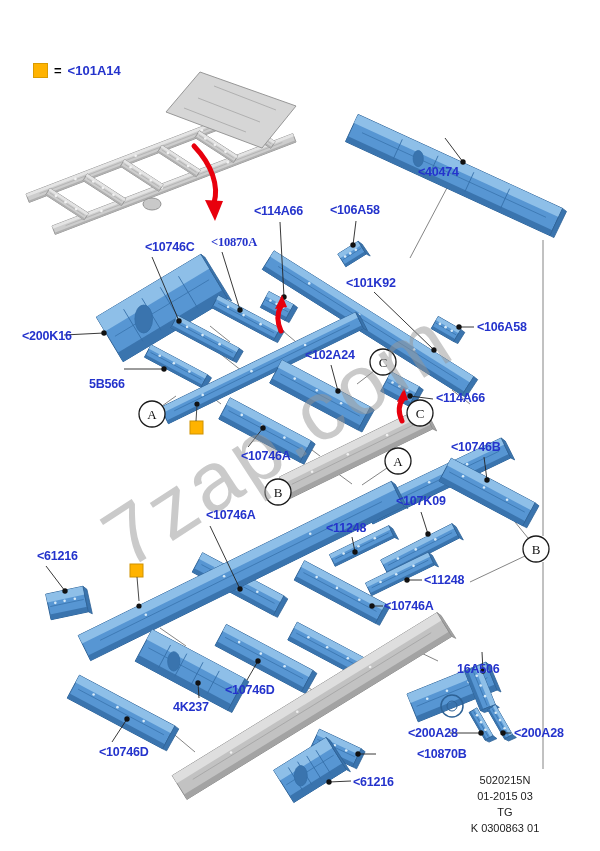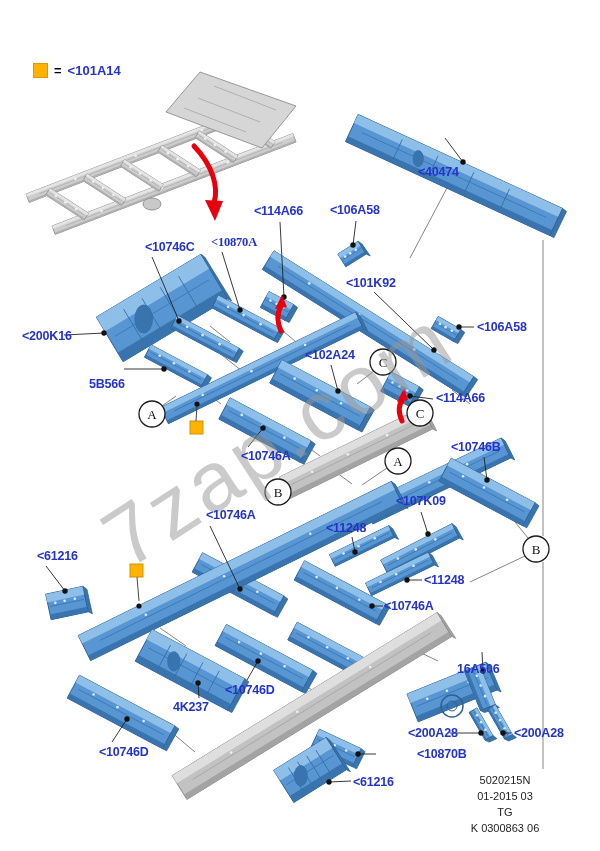--- a/index.html
+++ b/index.html
@@ -615,16 +615,16 @@
       <div class="part-label" style="left: 514px; top: 726px;">&lt;200A28</div>
       <div class="part-label" style="left: 99px; top: 745px;">&lt;10746D</div>
       <div class="part-label" style="left: 378px; top: 747px; margin-left: 39px;">&lt;10870B</div>
       <div class="part-label" style="left: 353px; top: 775px;">&lt;61216</div>
     </div>
 
   <div class="info-block">
     <div>5020215N</div>
     <div>01-2015 03</div>
     <div>TG</div>
-    <div>K 0300863 06</div>
+    <div>K 0300863 01</div>
   </div>
 
 </div>
 
 </body></html>

